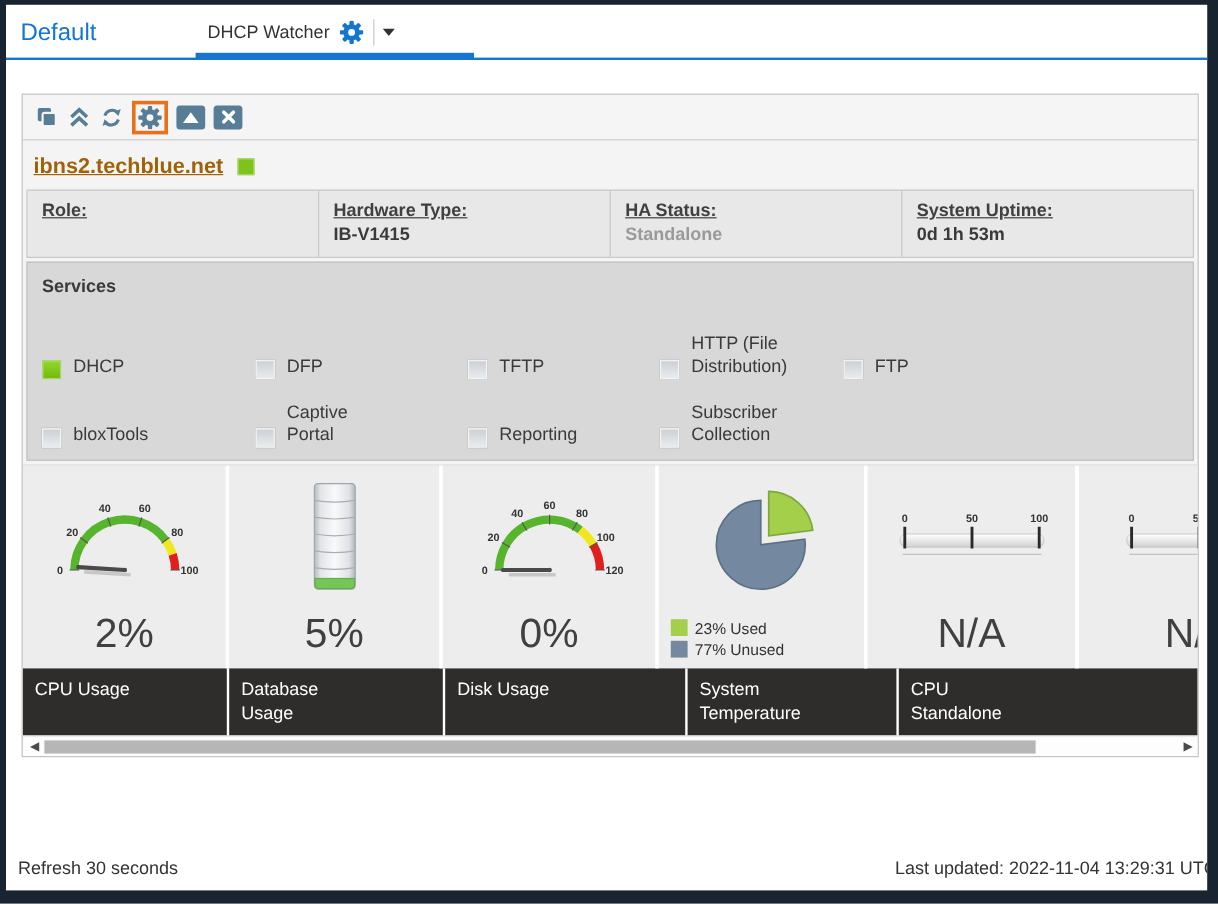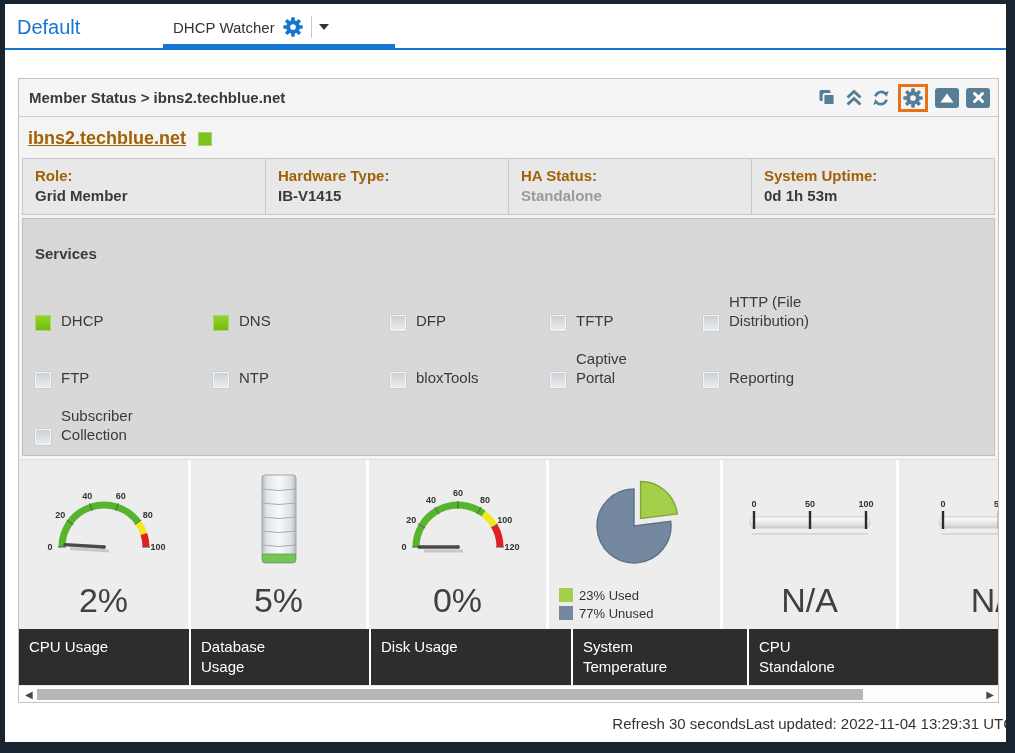--- a/index.html
+++ b/index.html
@@ -28,25 +28,25 @@
   .tb-button { width:24px; height:20px; border-radius:3px; display:inline-flex; align-items:center; justify-content:center; cursor:pointer; }
 
   .panel-pad { padding:3px; }
   .member-row { padding:8px 6px 9px 6px; display:flex; align-items:center; }
   .member-link { font-size:18px; font-weight:bold; color:#a16207; text-decoration:underline; cursor:pointer; }
   .status-square { width:14px; height:14px; margin-left:12px; border:1px solid #a9d36a; }
 
   .info-row { display:flex; border:1px solid #c9c9c9; background:#e8e8e8; }
   .info-cell { flex:1; padding:7px 12px; border-right:1px solid #c9c9c9; }
   .info-cell:last-child { border-right:none; }
-  .info-label { font-size:15px; font-weight:bold; color:#a16207; line-height:1.35; }
+  .info-label { font-size:15px; font-weight:bold; color:#404040; line-height:1.35;text-decoration:underline; }
   .info-value { font-size:15px; font-weight:bold; color:#3a3a3a; line-height:1.35; }
   .info-value.muted { color:#9a9a9a; }
 
-  .services-box { margin-top:3px; background:#d8d8d8; border:1px solid #c0c0c0; padding:26px 12px 10px 12px; }
+  .services-box { margin-top:3px; background:#d8d8d8; border:1px solid #c0c0c0; padding:11px 12px 10px 12px; }
   .services-title { font-size:15px; font-weight:bold; color:#3a3a3a; margin-bottom:12px; }
   .services-grid { display:grid; grid-template-columns:178px 177px 160px 153px 1fr; }
   .service { min-height:57px; display:flex; align-items:flex-end; }
   .service-sq { width:16px; height:16px; margin-right:10px; margin-top:1px; flex:none; }
   .service-sq.on  { background:linear-gradient(180deg,#93d62e,#72bb0b); border:1px solid #a8d96a; }
   .service-sq.off { background:linear-gradient(180deg,#ccd1d6,#e9ecee); border:1px solid #f2f3f4; box-shadow:0 0 1px #9a9a9a; }
   .service-name { font-size:15px; color:#3a3a3a; max-width:92px; line-height:1.3; }
 
   
   .meters { display:flex; background:#ededed; height:170px; border-top:1px solid #e0e0e0; }
@@ -65,21 +65,21 @@
   .label-cell span { display:block; font-size:15px; color:#fff; line-height:1.35; max-width:104px; }
 
   
   .hscroll { position:relative; height:17px; background:#fdfdfd; border-top:1px solid #e7e7e7; }
   .hs-thumb { position:absolute; left:18px; top:3px; width:826px; height:11px; background:#b6b6b6; }
   .hs-arrow { position:absolute; top:2px; font-size:10px; color:#4a4a4a; line-height:13px; cursor:pointer; }
   .hs-left { left:6px; }
   .hs-right { right:4px; }
 
   
-  .footer { position:absolute; left:10px; right:-8px; bottom:10px; display:flex; justify-content:flex-end; }
+  .footer { position:absolute; left:10px; right:-8px; bottom:10px; display:flex; justify-content:space-between; }
   .footer span { font-size:15px; color:#333; white-space:nowrap; }
 </style>
 </head>
 <body>
 
 <div class="frame">
   <div class="page">
 
     <div class="tabbar">
       <span class="tab-default">Default</span>
@@ -103,21 +103,20 @@
           </span>
         <span class="tab-divider"></span>
         <span class="tab-caret"></span>
         <div class="tab-active-bar"></div>
       </div>
       <div class="tab-underline"></div>
     </div>
 
     <div class="panel">
       <div class="panel-header">
-        <span class="panel-title">Member Status &gt; ibns2.techblue.net</span>
         <div class="panel-toolbar" id="toolbar">
             <span class="tb-icon">
               <svg width="20" height="20" viewBox="0 0 20 20">
                 <rect x="2.5" y="2" width="11" height="11" rx="1.5" fill="#587d96"></rect>
                 <rect x="6.5" y="6" width="11" height="11" rx="1.5" fill="#587d96" stroke="#f5f5f5" stroke-width="1.8"></rect>
               </svg>
             </span>
             <span class="tb-icon">
               <svg width="20" height="20" viewBox="0 0 20 20" fill="none" stroke="#587d96" stroke-width="3">
                 <path d="M3.5 9.5 L10 3.5 L16.5 9.5"></path>
@@ -166,21 +165,20 @@
 
       <div class="panel-pad">
         <div class="member-row">
           <a class="member-link">ibns2.techblue.net</a>
           <span class="status-square" style="background: rgb(124, 196, 28);"></span>
         </div>
 
         <div class="info-row" id="info-row">
             <div class="info-cell">
               <div class="info-label">Role:</div>
-                    <div class="info-value">Grid Member</div>
             </div>
             <div class="info-cell">
               <div class="info-label">Hardware Type:</div>
                     <div class="info-value">IB-V1415</div>
             </div>
             <div class="info-cell">
               <div class="info-label">HA Status:</div>
                     <div class="info-value muted">Standalone</div>
             </div>
             <div class="info-cell">
@@ -190,42 +188,34 @@
           </div>
 
         <div class="services-box">
           <div class="services-title">Services</div>
           <div class="services-grid" id="services-grid">
               <div class="service">
                 <span class="service-sq on"></span>
                   <span class="service-name">DHCP</span>
               </div>
               <div class="service">
-                <span class="service-sq on"></span>
-                  <span class="service-name">DNS</span>
-              </div>
-              <div class="service">
                 <span class="service-sq off"></span>
                   <span class="service-name">DFP</span>
               </div>
               <div class="service">
                 <span class="service-sq off"></span>
                   <span class="service-name">TFTP</span>
               </div>
               <div class="service">
                 <span class="service-sq off"></span>
                   <span class="service-name">HTTP (File Distribution)</span>
               </div>
               <div class="service">
                 <span class="service-sq off"></span>
                   <span class="service-name">FTP</span>
-              </div>
-              <div class="service">
-                <span class="service-sq off"></span>
-                  <span class="service-name">NTP</span>
               </div>
               <div class="service">
                 <span class="service-sq off"></span>
                   <span class="service-name">bloxTools</span>
               </div>
               <div class="service">
                 <span class="service-sq off"></span>
                   <span class="service-name">Captive Portal</span>
               </div>
               <div class="service">

